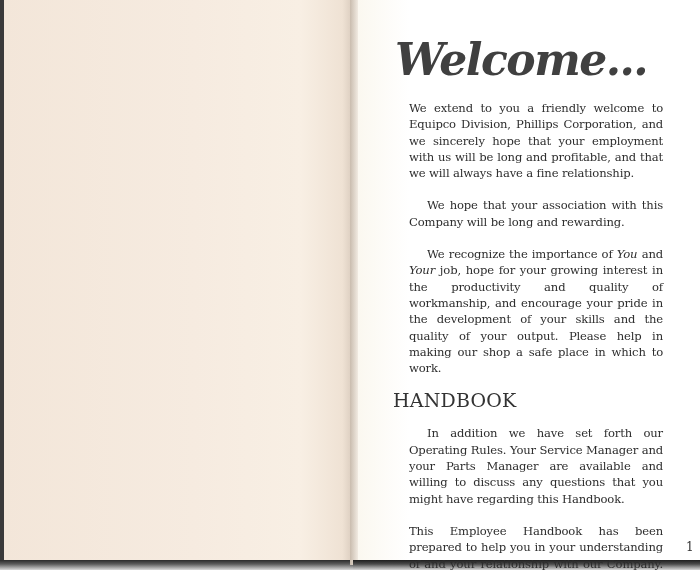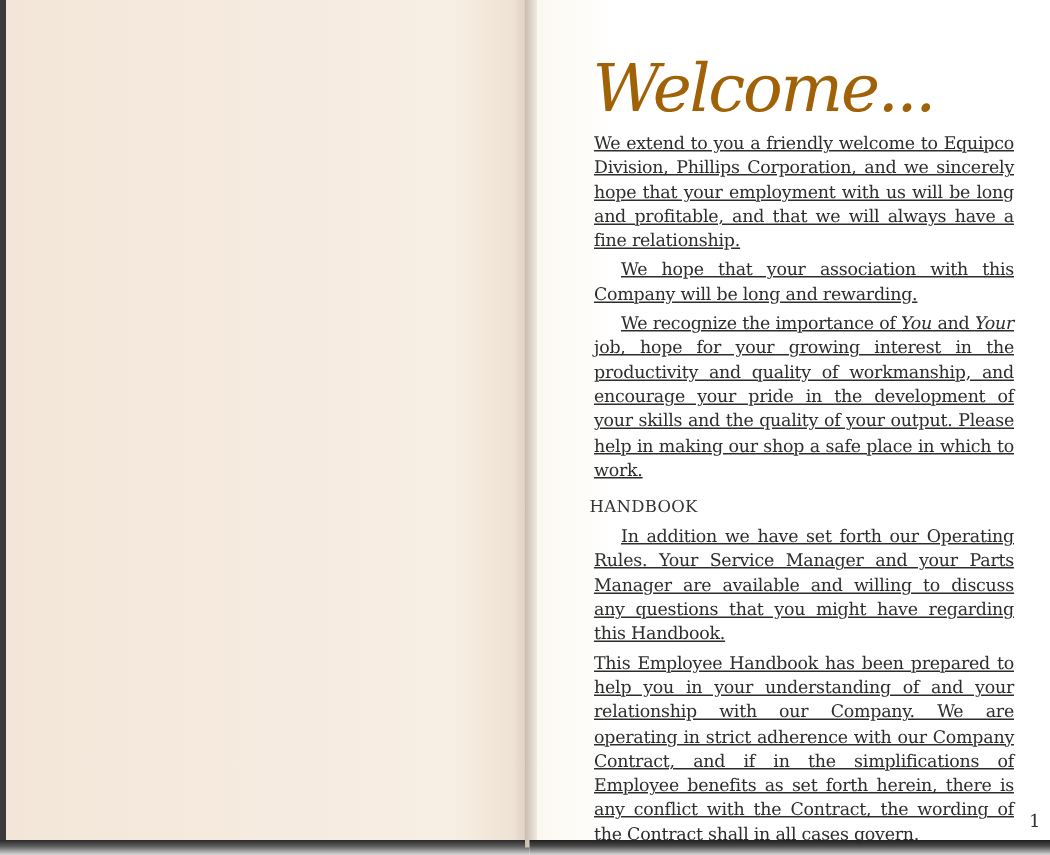--- a/index.html
+++ b/index.html
@@ -34,32 +34,32 @@
     }
     .content {
       position: absolute; left: 393px; top: 36px; width: 286px;
       color: #2d2d2d; font-size: 11.6px; line-height: 16.3px;
       font-family: "DejaVu Serif", serif;
       letter-spacing: -0.15px;
     }
     .title {
       font-family: "DejaVu Serif", serif;
       font-style: italic;
-      color: #a16207;
+      color: #404040;
       font-size: 44px;
       line-height: 48px;
       height: 48px;
       letter-spacing: -1.5px;
       margin: 0 0 2px 2px;
-      font-weight: normal;
+      font-weight: bold;
     }
-    .para { margin: 3px; text-align: justify; text-decoration: underline; }
+    .para { margin: 16px; text-align: justify; }
     .para.indent { text-indent: 18px; }
     .heading {
-      margin: 8px 0 0 0; font-size: 11px; line-height: 17px; color: #333;
+      margin: 8px 0 0 0; font-size: 19px; line-height: 17px; color: #333;
       letter-spacing: 0.2px;
     }
     .page-number {
       position: absolute; left: 686px; top: 540px; font-size: 12px; color: #333;
     }
     i { font-style: italic; }
   </style>
 </head>
 <body>
 

